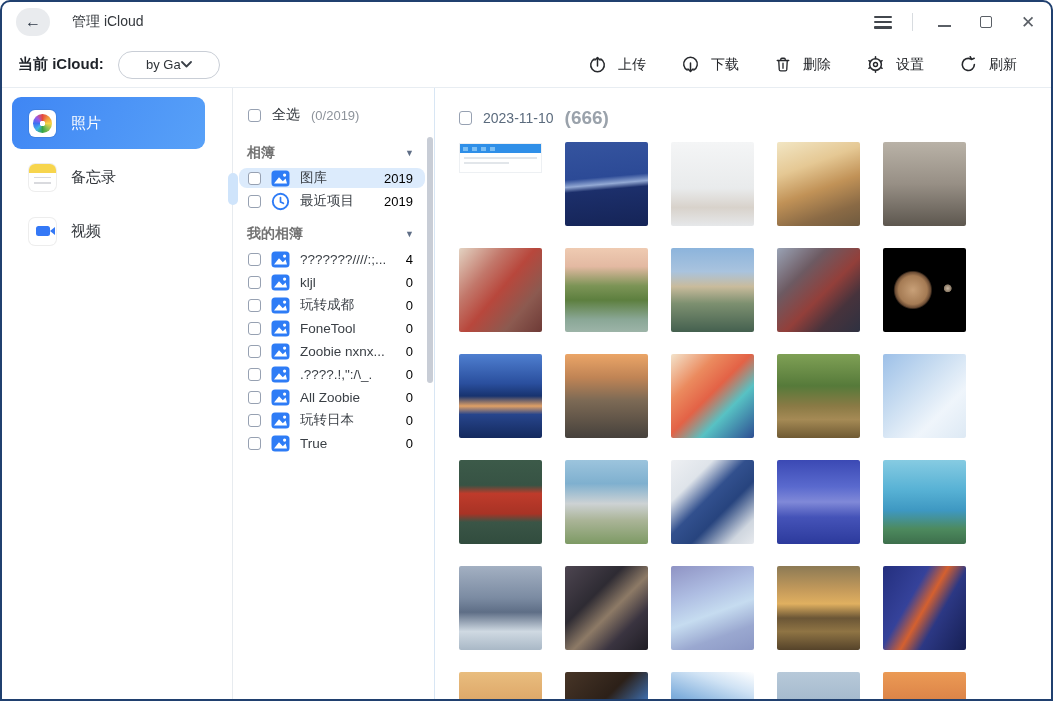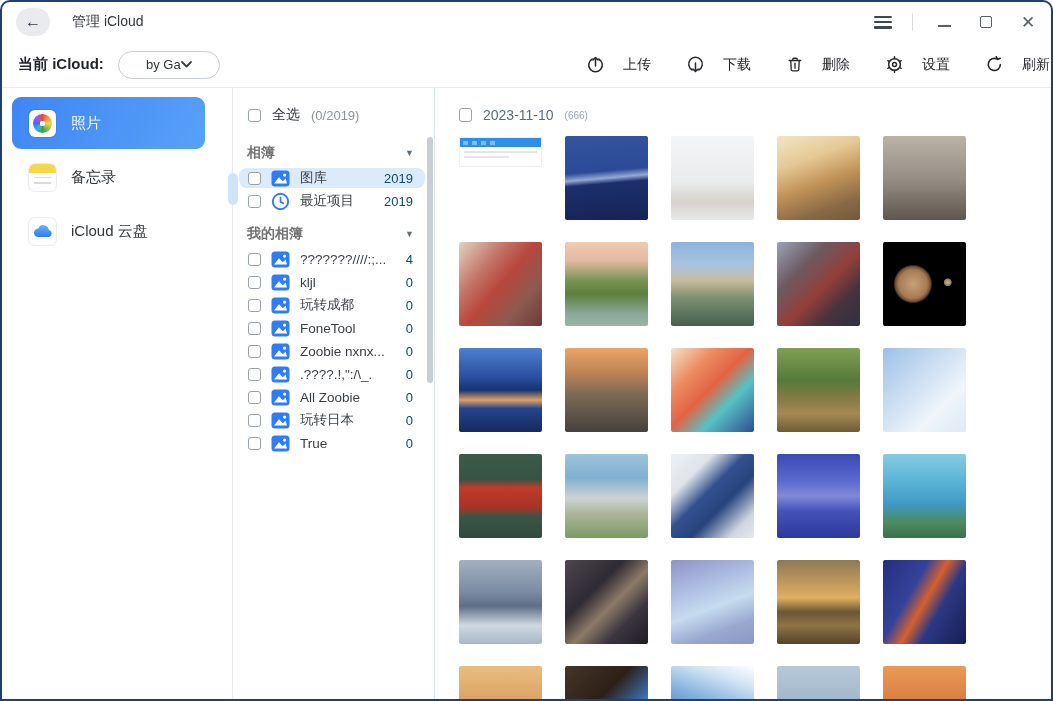--- a/index.html
+++ b/index.html
@@ -16,28 +16,28 @@
   .tb-right { margin-left:auto; display:flex; align-items:center; gap:20px; }
   .hamburger { width:18px; height:13px; display:flex; flex-direction:column; justify-content:space-between; cursor:pointer; }
   .hamburger i { display:block; height:2.2px; background:#42474d; border-radius:1px; }
   .tb-sep { width:1px; height:18px; background:#d8dce0; }
   .win-ctl { width:22px; height:22px; display:flex; align-items:center; justify-content:center; cursor:pointer; }
   .min-glyph { width:13px; height:2px; background:#5a5f66; margin-top:8px; }
   .max-glyph { width:12px; height:12px; border:1.7px solid #5a5f66; border-radius:2px; }
   .close-glyph { font-size:17px; color:#5a5f66; line-height:1; }
 
   
-  .accountbar { height:46px; flex:0 0 46px; display:flex; align-items:center; padding:0 1px 0 16px;
+  .accountbar { height:46px; flex:0 0 46px; display:flex; align-items:center; padding:0 34px 0 16px;
                 border-bottom:1px solid #e8edf2; }
   .acc-label { font-size:15px; font-weight:bold; color:#1f2329; }
   .acc-pill { margin-left:14px; height:28px; min-width:102px; padding:0 14px; border:1px solid #c9ced6;
               border-radius:15px; display:flex; align-items:center; justify-content:center; 
               font-size:13px; color:#2e3338; cursor:pointer; background:#fff; }
   .toolbar { margin-left:auto; display:flex; align-items:center; gap:36px; }
-  .tool-btn { display:flex; align-items:center; gap:19px; font-size:14px; color:#26282c; cursor:pointer; }
+  .tool-btn { display:flex; align-items:center; gap:12px; font-size:14px; color:#26282c; cursor:pointer; }
   .tool-btn svg { display:block; }
 
   
   .main { flex:1 1 auto; min-height:0; display:flex; }
 
   
   .sidebar { width:231px; flex:0 0 231px; border-right:1px solid #e7ebef; padding:9px 27px 0 10px; position:relative; }
   .side-item { height:52px; border-radius:9px; display:flex; align-items:center; gap:15px;
                padding-left:17px; margin-bottom:2px; cursor:pointer; }
   .side-item.selected { background:linear-gradient(120deg,#3f86f4 0%,#58a1f8 100%); }
@@ -69,29 +69,29 @@
   .sa-label { font-size:14px; color:#2d3238; }
   .sa-count { font-size:13px; color:#8d939b; }
   .sec-header { display:flex; align-items:center; height:30px; margin-top:8px; padding:0 20px 0 14px; }
   .sec-title { font-size:14px; font-weight:bold; color:#737373; }
   .caret { margin-left:auto; font-size:9px; color:#5f6e86; cursor:pointer; }
   .album-row { height:20px; margin:0 9px 3px 6px; border-radius:8px; display:flex; align-items:center;
                gap:10px; padding:0 12px 0 9px; cursor:pointer; }
   .album-row.selected { background:#dcebfc; }
   .album-ic { width:19px; height:19px; flex:0 0 19px; }
   .album-label { font-size:13.5px; color:#3a3f45; flex:1 1 auto; white-space:nowrap; overflow:hidden; text-overflow:ellipsis; }
-  .album-count { font-size:13px; color:#0c4a6e; }
+  .album-count { font-size:13px; color:#000000; }
   .mid-scrollbar { position:absolute; right:1px; top:49px; width:6px; height:246px; border-radius:3px; background:#c8cdd6; }
 
   
   .content { flex:1 1 auto; min-width:0; padding:0 0 0 24px; overflow:hidden; }
   .date-row { display:flex; align-items:center; gap:11px; margin:19px 0 13px; }
   .date-row .cb { width:14px; height:14px; }
   .date-text { font-size:14px; color:#5b6b7d; }
-  .date-count { font-size:10px; color:#9aa2ab; }
+  .date-count { font-size:19px; color:#9aa2ab;font-weight:bold; }
   .photo-grid { display:grid; grid-template-columns:repeat(5,83px); gap:22px 23px; }
   .photo { width:83px; height:84px; border-radius:2px; cursor:pointer; }
   .photo.shot { background:#fff; display:flex; align-items:flex-start; justify-content:center; }
   .shot-inner { width:83px; height:30px; background:#fff; border:1px solid #edf0f3; margin-top:1px; }
   .shot-bar { height:9px; background:#2f8fe8; display:flex; align-items:center; gap:4px; padding-left:3px; }
   .shot-bar i { width:5px; height:4px; background:#7cbef3; display:block; }
   .shot-line { height:2px; background:#e2e6ea; margin:3.5px 4px 0; }
   .shot-line.short { width:55%; }
 </style>
 </head>
@@ -189,31 +189,23 @@
       <div class="side-item">
         <span class="app-ic notes-base">
             <span class="notes-top"></span>
             <span class="notes-line"></span>
             <span class="notes-line"></span>
           </span>
         <span class="side-label">备忘录</span>
       </div>
       <div class="side-item">
         <span class="app-ic">
-          <svg width="20" height="14" viewBox="0 0 20 14">
-              <defs>
-                <linearGradient id="cl" x1="0" y1="0" x2="0" y2="1">
-                  <stop offset="0" stop-color="#6ab0f5"></stop>
-                  <stop offset="1" stop-color="#2f7df6"></stop>
-                </linearGradient>
-              </defs>
-              <path d="M5 13 h10.2 a3.6 3.6 0 0 0 .6-7.1 A5.4 5.4 0 0 0 5.4 4.6 A4.2 4.2 0 0 0 5 13 Z" fill="url(#cl)"></path>
-            </svg>
-        </span>
-        <span class="side-label">iCloud 云盘</span>
+            <span class="video-cam"></span>
+          </span>
+        <span class="side-label">视频</span>
       </div>
       <div class="side-scroll-pill"></div>
     </div>
 
     <div class="albums">
       <div class="select-all-row">
         <span class="cb"></span>
         <span class="sa-label">全选</span>
         <span class="sa-count">(0/2019)</span>
       </div>

